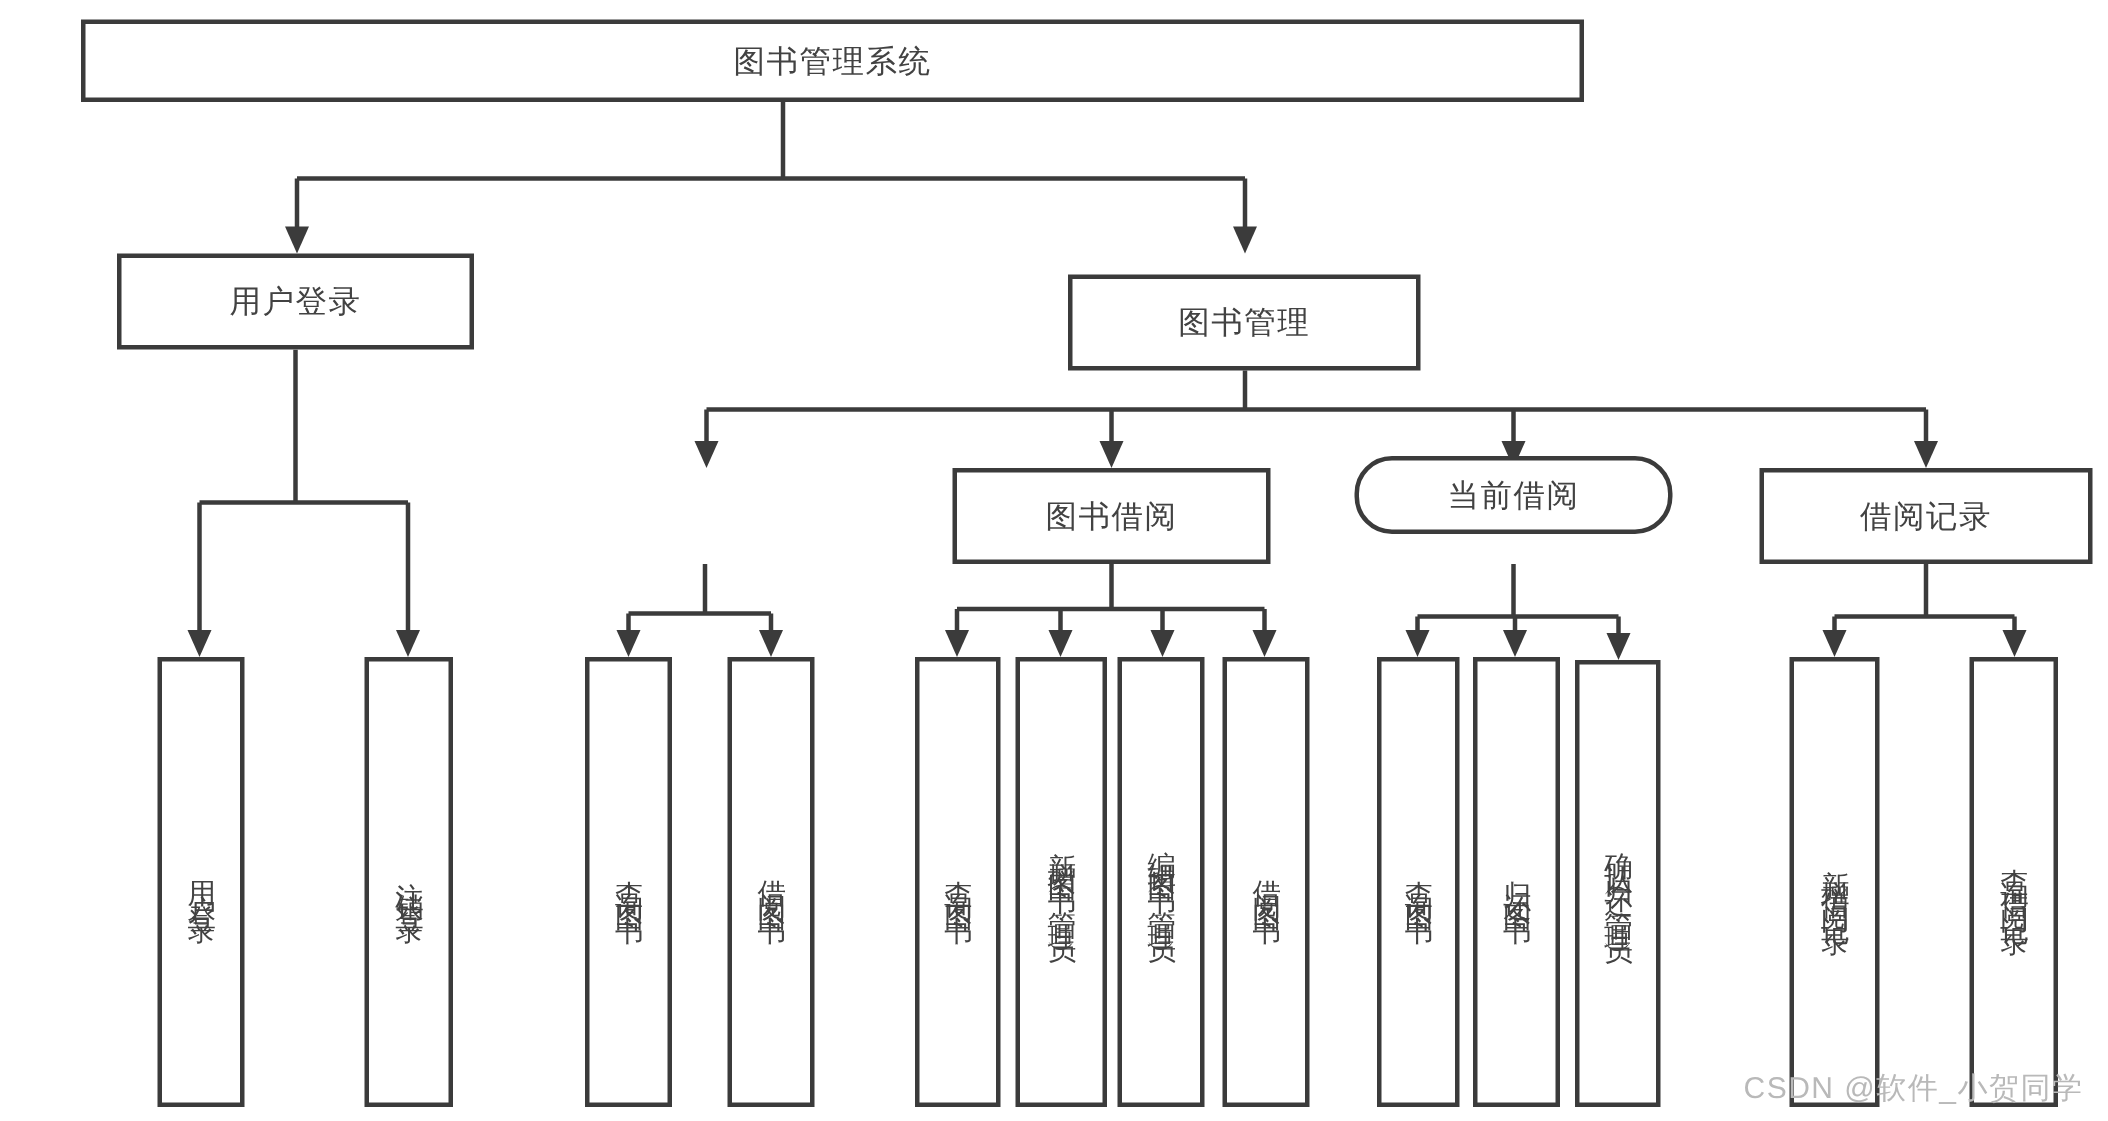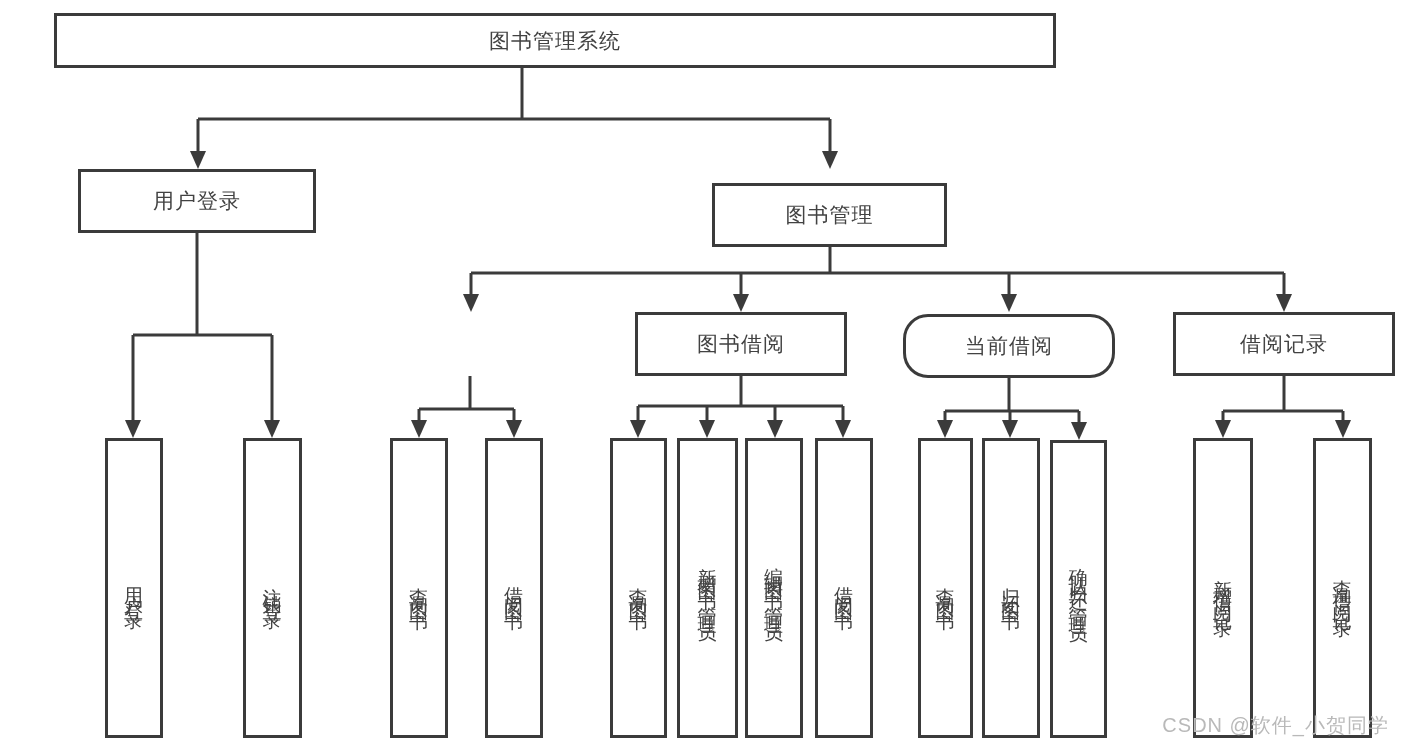--- a/index.html
+++ b/index.html
@@ -126,21 +126,21 @@
   <div class="node h-node" style="left:78px;top:169px;width:238px;height:64px;">
     <span>用户登录</span>
   </div>
   <div class="node h-node" style="left:712px;top:183px;width:235px;height:64px;">
     <span>图书管理</span>
   </div>
 
   <div class="node h-node" style="left:635px;top:312px;width:212px;height:64px;">
     <span>图书借阅</span>
   </div>
-  <div class="node h-node" style="left:903px;top:314px;width:212px;height:64px;border-radius:25px;">
+  <div class="node h-node" style="left:903px;top:304px;width:212px;height:52px;border-radius:25px;">
     <span>当前借阅</span>
   </div>
   <div class="node h-node" style="left:1173px;top:312px;width:222px;height:64px;">
     <span>借阅记录</span>
   </div>
 
   <div class="node leaf" style="left:105px;top:438px;width:58px;height:300px;">
     <span class="vtext">用户登录</span>
   </div>
   <div class="node leaf" style="left:243px;top:438px;width:59px;height:300px;">

